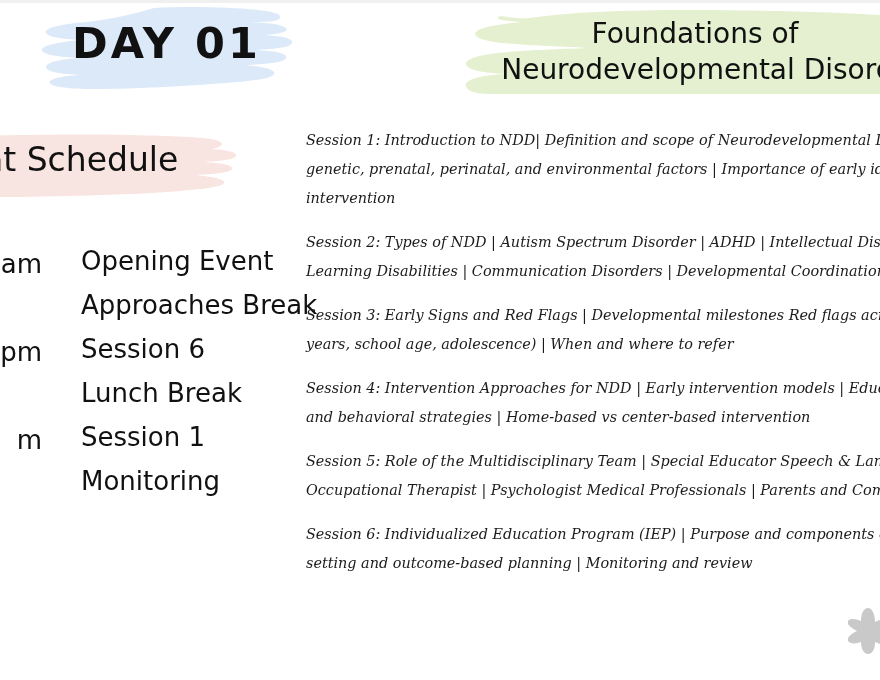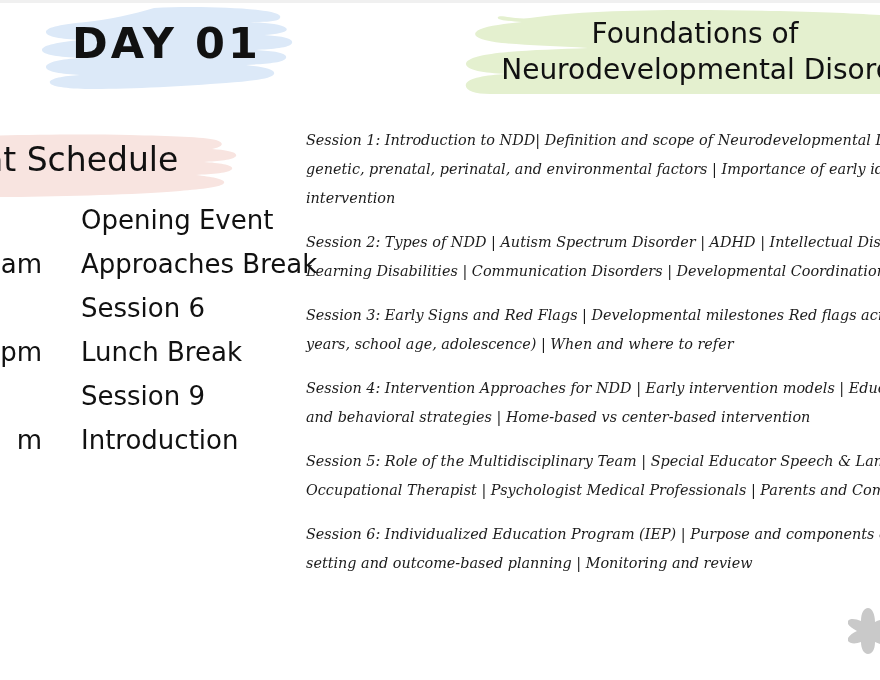--- a/index.html
+++ b/index.html
@@ -103,20 +103,21 @@
     color: #111111;
     white-space: nowrap;
   }
   .sched-label {
     position: absolute;
     left: 81px;
     font-family: "DejaVu Sans", sans-serif;
     font-size: 26px;
     color: #111111;
     white-space: nowrap;
+    margin-top: 41px;
   }
 
   
   .sessions {
     position: absolute;
     left: 306px;
     top: 126px;
     width: 700px;
     z-index: 3;
   }
@@ -196,25 +197,25 @@
     <div class="schedule-row">
       <span class="sched-time"></span>
       <span class="sched-label">Session 6</span>
     </div>
     <div class="schedule-row">
       <span class="sched-time">pm</span>
       <span class="sched-label">Lunch Break</span>
     </div>
     <div class="schedule-row">
       <span class="sched-time"></span>
-      <span class="sched-label">Session 9</span>
+      <span class="sched-label">Session 1</span>
     </div>
     <div class="schedule-row">
       <span class="sched-time">m</span>
-      <span class="sched-label">Introduction</span>
+      <span class="sched-label">Monitoring</span>
     </div>
   </div>
 
   <div class="sessions">
     <div class="session-block">
       <span class="sline">Session 1: Introduction to NDD| Definition and scope of Neurodevelopmental Diso</span>
       <span class="sline">genetic, prenatal, perinatal, and environmental factors | Importance of early iden</span>
       <span class="sline">intervention</span>
     </div>
     <div class="session-block">

